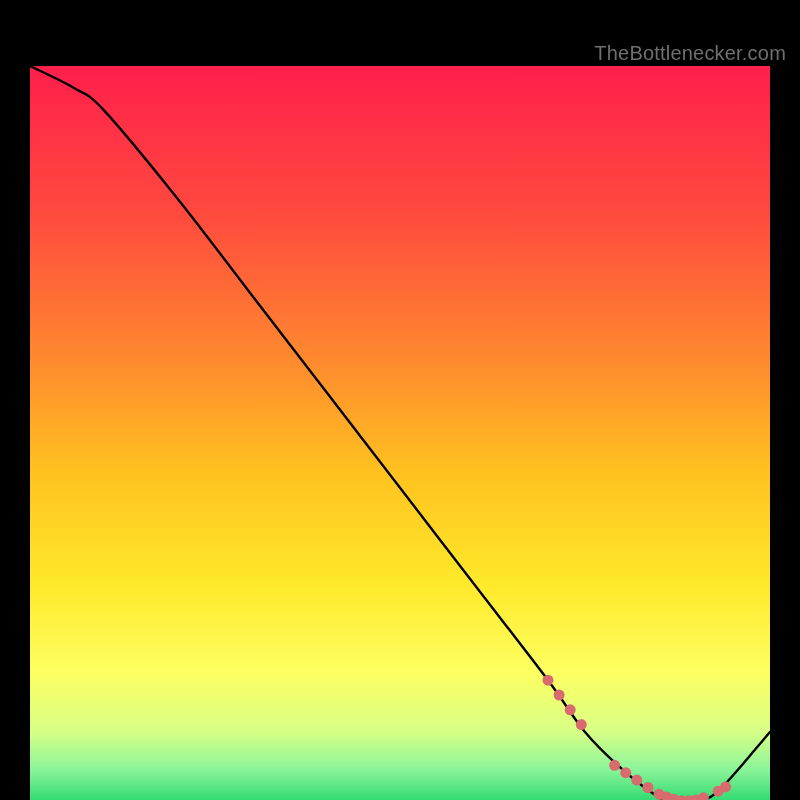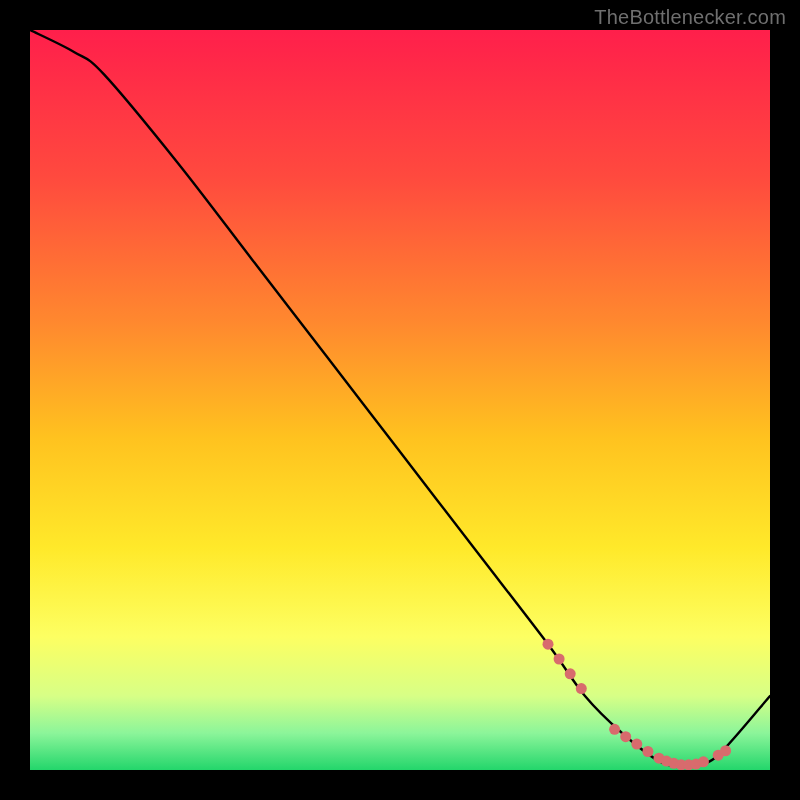--- a/index.html
+++ b/index.html
@@ -9,20 +9,21 @@
     height: 800px;
     background: #000;
     overflow: hidden;
     font-family: Arial, Helvetica, sans-serif;
   }
   .frame {
     position: relative;
     width: 800px;
     height: 720px;
     background: #000;
+    margin-top: 36px;
   }
   .plot {
     position: absolute;
     left: 30px;
     top: 30px;
     width: 740px;
     height: 740px;
   }
   .attribution {
     position: absolute;

